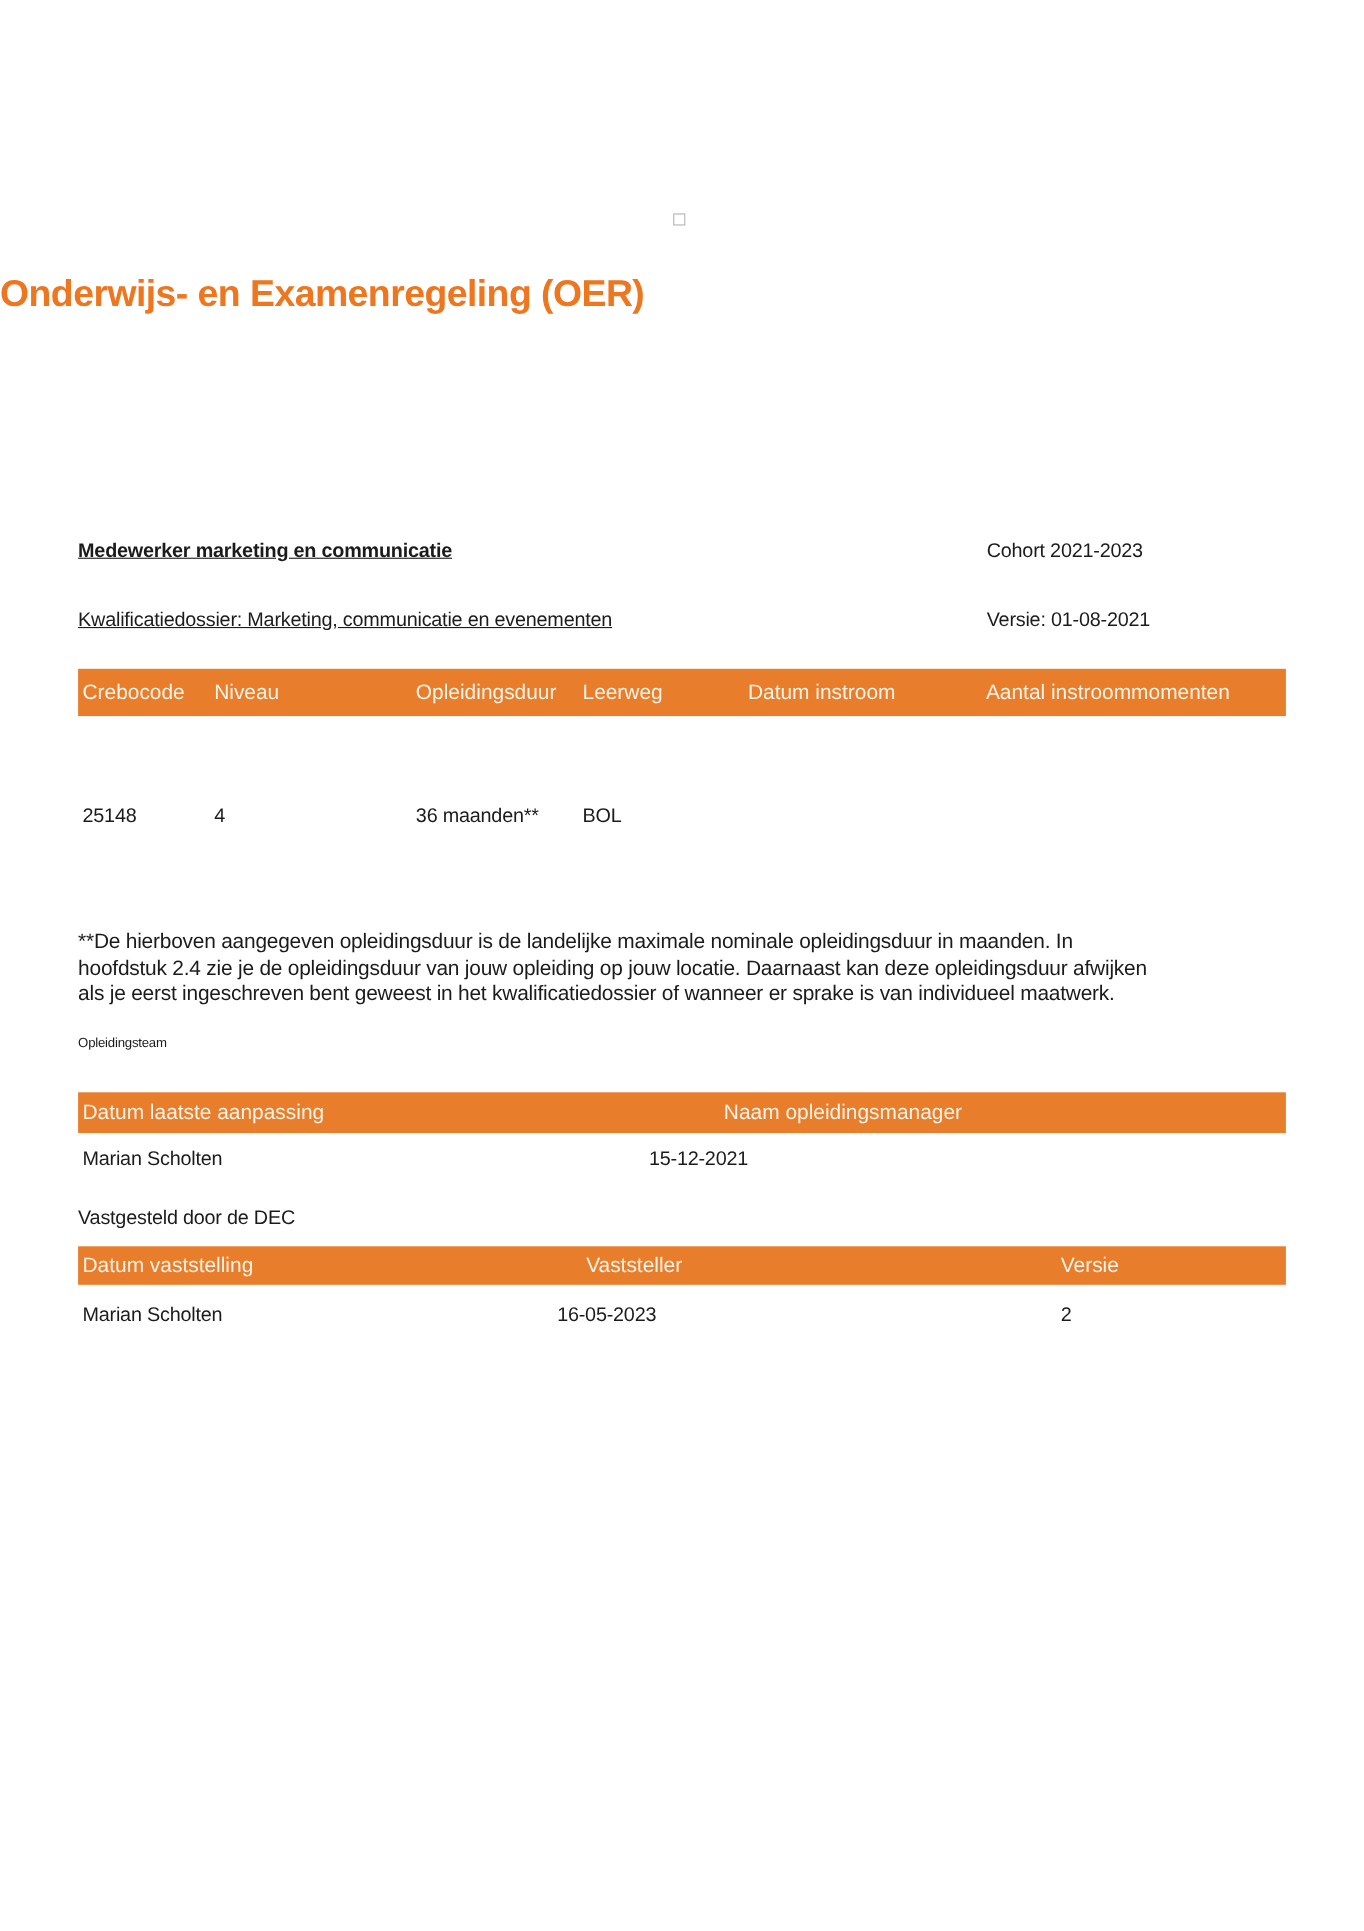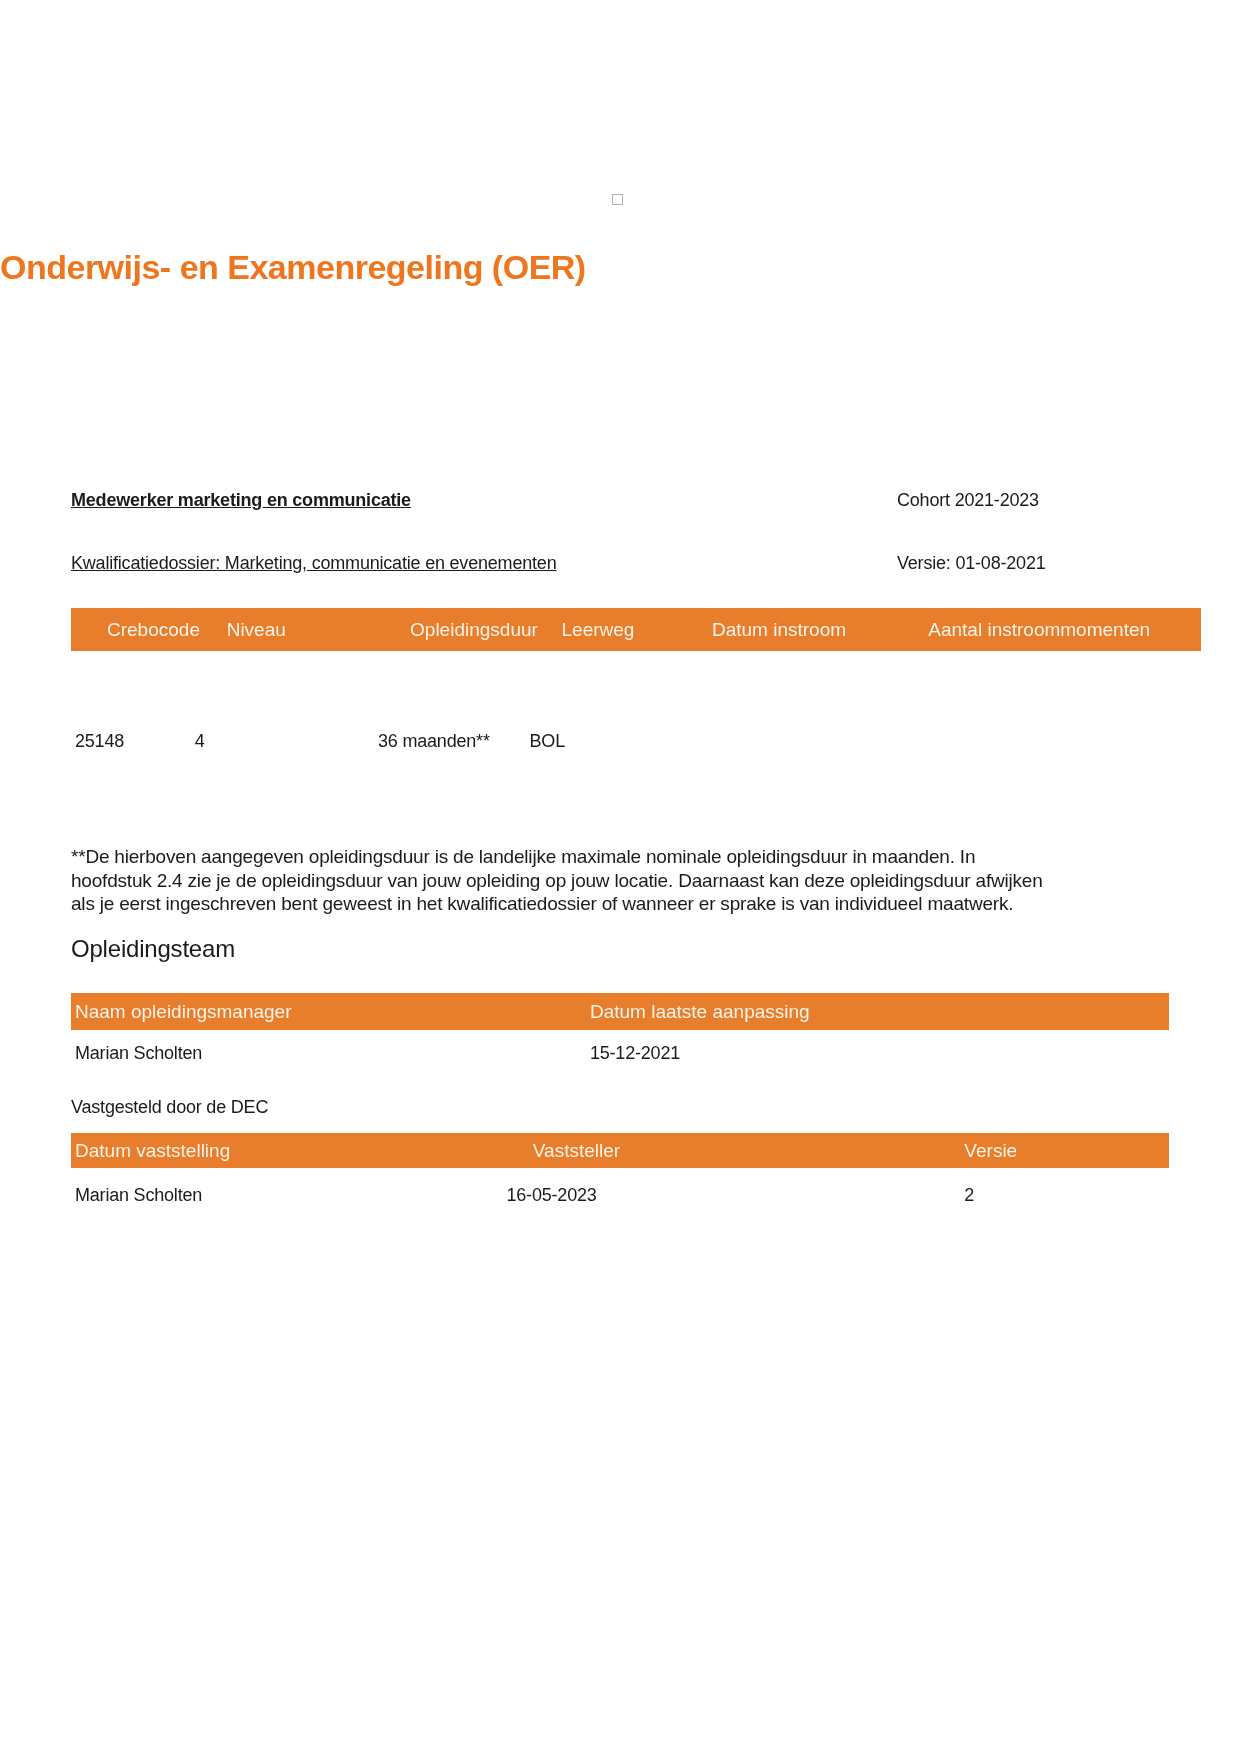--- a/index.html
+++ b/index.html
@@ -19,40 +19,40 @@
   .info-row { position:absolute; left:71px; width:1098px; font-size:18px;text-decoration:underline; }
   .info-row .right { position:absolute; left:826px; top:0; }
   #info1 { top:490px; }
   #info1 .left { font-weight:bold; }
   #info2 { top:553px; }
 
   .bar {
     position:absolute; left:71px; width:1098px; background:#E87E2C; color:#FAF3E8;
     display:flex; align-items:center; font-size:19px; letter-spacing:0;
   }
-  #bar1 { top:608px; height:43px;padding-left:32px; }
+  #bar1 { top:608px; height:43px; }
   #bar2 { top:993px; height:37px; }
   #bar3 { top:1133px; height:35px; }
   .cell { padding-left:4px; box-sizing:border-box; white-space:nowrap; overflow:hidden; }
 
   .trow { position:absolute; left:71px; width:1098px; display:flex; font-size:18px; }
   #trow1 { top:731px; }
   #trow2 { top:1043px; }
   #trow3 { top:1185px; }
 
   .t1c1{width:10.9%} .t1c2{width:16.7%} .t1c3{width:13.8%}
   .t1c4{width:13.7%} .t1c5{width:19.7%} .t1c6{width:25.2%}
   .t2c1{width:46.9%} .t2c2{width:53.1%}
   .t3c1{width:39.3%} .t3c2{width:41.7%} .t3c3{width:19.0%}
 
   .note {
     position:absolute; left:71px; top:845px; width:1095px;
     font-size:19px; line-height:23.5px; white-space:pre-line;
   }
-  .team { position:absolute; left:71px; top:936px; font-size:24px; line-height:25px; }
+  .team { position:absolute; left:71px; top:936px; font-size:12px; line-height:25px; }
   .team span { display:block; }
   .dec-label { position:absolute; left:71px; top:1097px; font-size:18px; }
 </style>
 </head>
 <body>
 
 <div class="page">
 
   <div class="img-placeholder"></div>
 
@@ -88,22 +88,22 @@
 
   <div class="note">**De hierboven aangegeven opleidingsduur is de landelijke maximale nominale opleidingsduur in maanden. In
 hoofdstuk 2.4 zie je de opleidingsduur van jouw opleiding op jouw locatie. Daarnaast kan deze opleidingsduur afwijken
 als je eerst ingeschreven bent geweest in het kwalificatiedossier of wanneer er sprake is van individueel maatwerk.</div>
 
   <div class="team">
     <span>Opleidingsteam</span>
   </div>
 
   <div class="bar" id="bar2">
+    <div class="cell t2c2">Datum laatste aanpassing</div>
     <div class="cell t2c1">Naam opleidingsmanager</div>
-    <div class="cell t2c2">Datum laatste aanpassing</div>
   </div>
 
   <div class="trow" id="trow2">
     <div class="cell t2c1">Marian Scholten</div>
     <div class="cell t2c2">15-12-2021</div>
   </div>
 
   <div class="dec-label">Vastgesteld door de DEC</div>
 
   <div class="bar" id="bar3">

